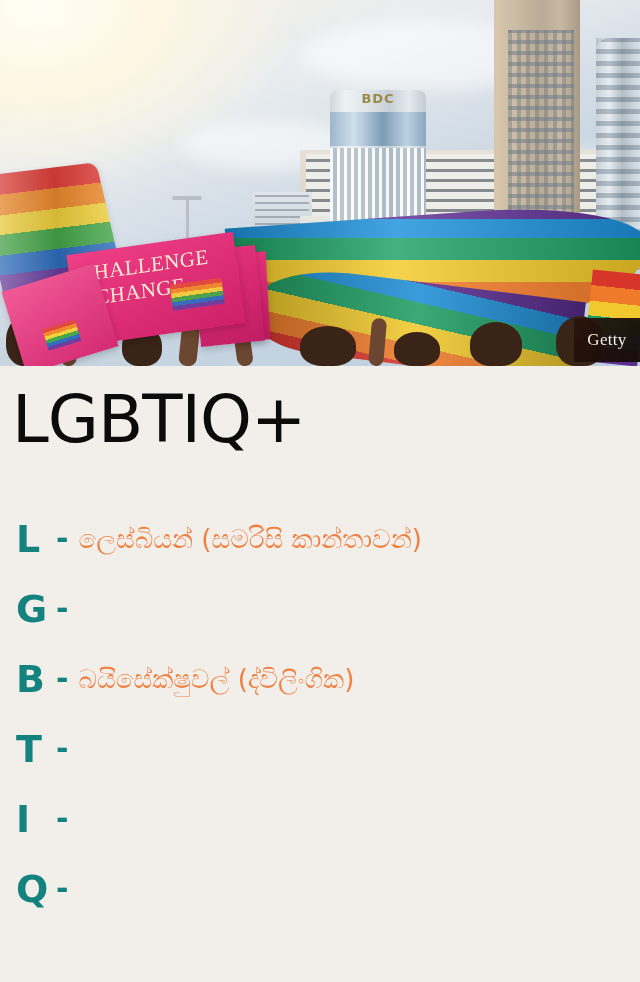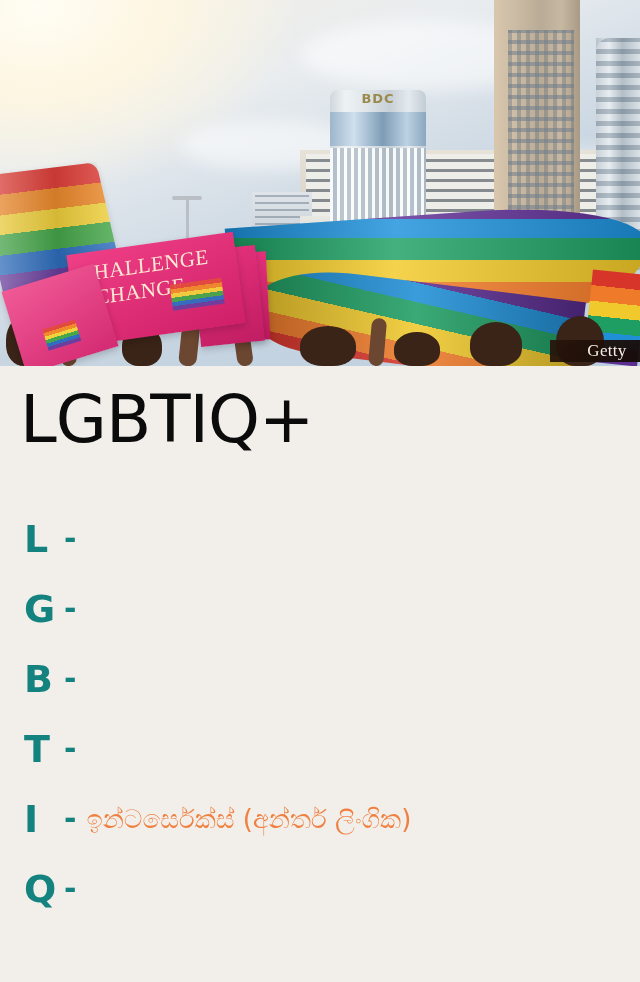--- a/index.html
+++ b/index.html
@@ -368,38 +368,37 @@
     height: 88px;
     transform: rotate(-3deg);
     background: linear-gradient(160deg,#e8337f,#bd1a5f);
   }
 
   .getty {
     position: absolute;
     right: 0;
     bottom: 4px;
     width: 66px;
-    height: 22px;
+    height: 44px;
     background: linear-gradient(135deg, rgba(40,20,10,0.92), rgba(20,10,6,0.95));
     display: flex;
     align-items: center;
     justify-content: center;
-    padding-left: 24px;
   }
   .getty span {
     font-family: "Liberation Serif", serif;
     font-size: 17px;
     color: #f3efe6;
     letter-spacing: 0.3px;
   }
 
   
   .panel {
     position: absolute;
-    left: 8px;
+    left: 0;
     top: 366px;
     width: 576px;
     height: 616px;
     background: #f2efeb;
   }
   .title {
     position: absolute;
     left: 12px;
     top: 18px;
     font-family: "DejaVu Sans", "Liberation Sans", sans-serif;
@@ -535,41 +534,42 @@
   </div>
 
   <div class="panel">
     <div class="title">LGBTIQ+</div>
 
     <div class="rows">
 
       <div class="row">
         <div class="letter">L</div>
         <div class="dash">-</div>
+        <div class="si">ලෙස්බියන් (සමරිසි කාන්තාවන්)</div>
       </div>
 
       <div class="row">
         <div class="letter">G</div>
         <div class="dash">-</div>
       </div>
 
       <div class="row">
         <div class="letter">B</div>
         <div class="dash">-</div>
+        <div class="si">බයිසේක්ෂුවල් (ද්විලිංගික)</div>
       </div>
 
       <div class="row">
         <div class="letter">T</div>
         <div class="dash">-</div>
       </div>
 
       <div class="row">
         <div class="letter">I</div>
         <div class="dash">-</div>
-        <div class="si">ඉන්ටර්සෙක්ස් (අන්තර් ලිංගික)</div>
       </div>
 
       <div class="row">
         <div class="letter">Q</div>
         <div class="dash">-</div>
       </div>
 
     </div>
   </div>
 

